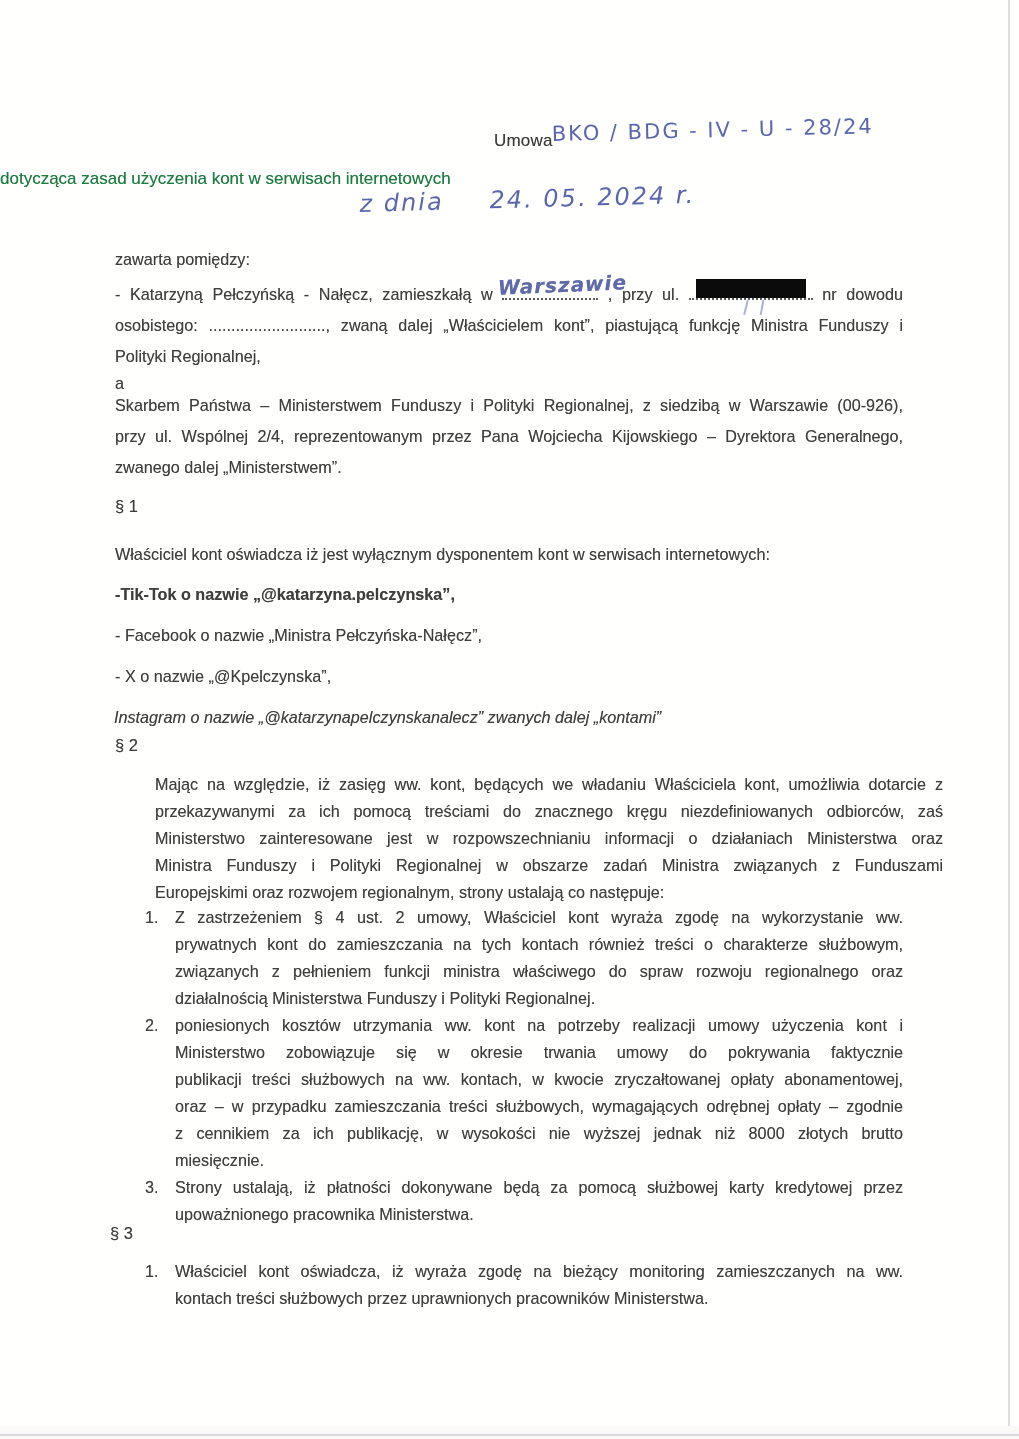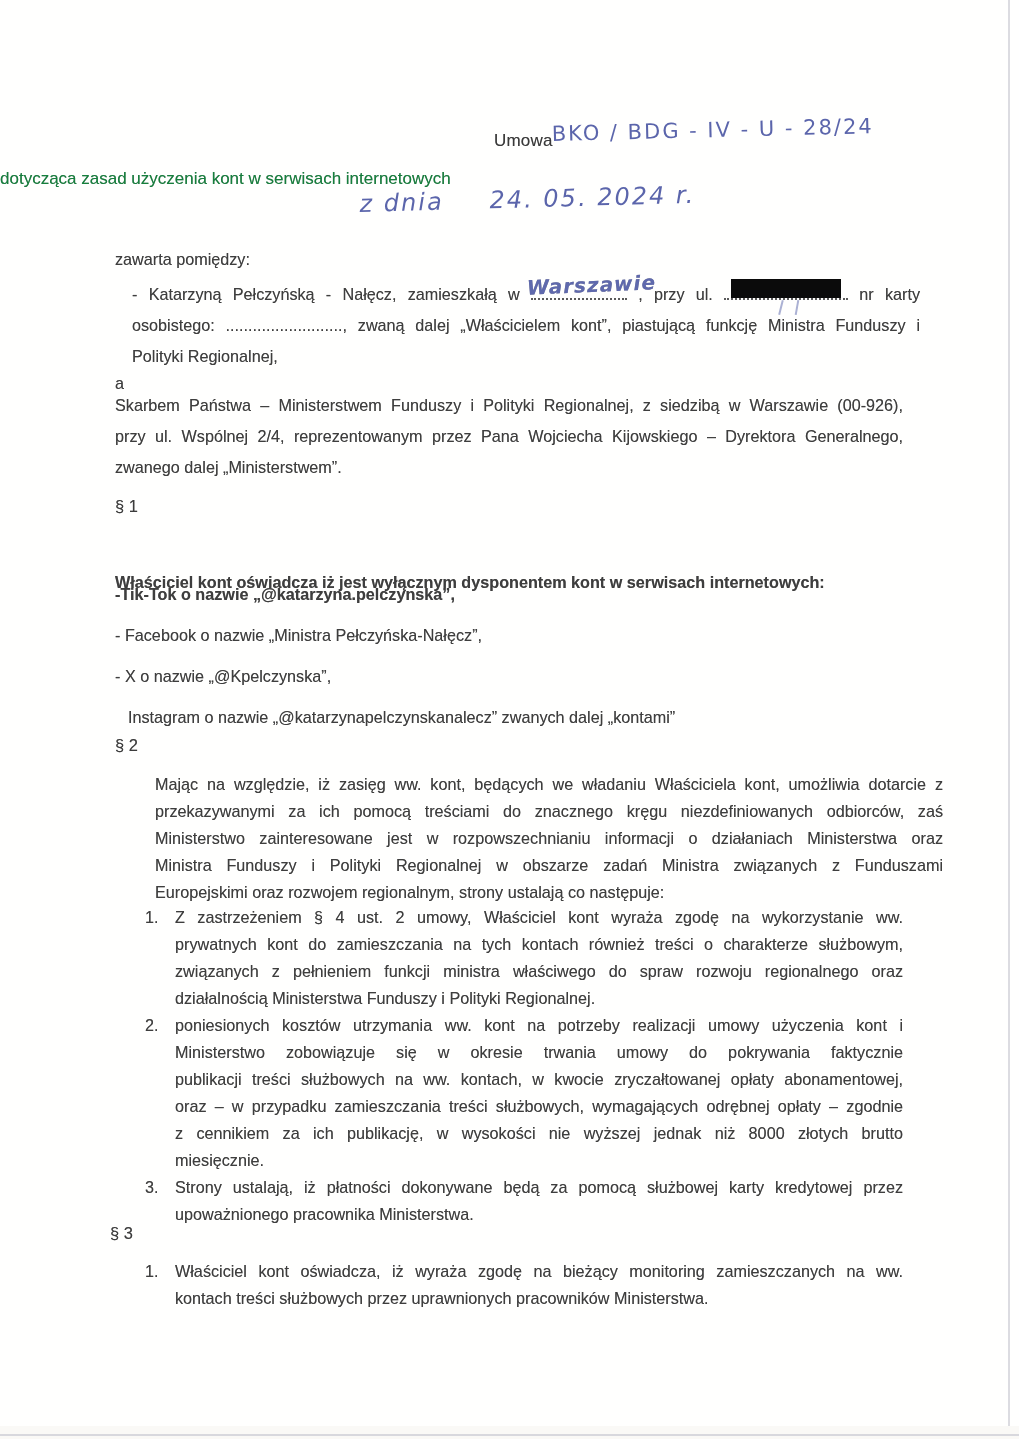--- a/index.html
+++ b/index.html
@@ -52,46 +52,46 @@
 
   <div class="abs subtitle" style="left:0;top:169px;">dotycząca zasad użyczenia kont w serwisach internetowych</div>
 
   <div class="abs hw hw-date" style="left:360px;top:190px;">
     <span>z dnia</span>
     <span>24. 05. 2024 r.</span>
   </div>
 
   <div class="abs tl block" style="top:246px;">zawarta pomiędzy:</div>
 
-  <div class="abs block wide" style="top:279px;margin-left:17px;">
+  <div class="abs block wide" style="top:279px;">
     <div class="tl jl">
       <span>- Katarzyną Pełczyńską -  Nałęcz, zamieszkałą w</span>
       <span class="leader leader-city"><span class="hw hw-city">Warszawie</span></span>
       <span>, przy ul.</span>
       <span class="leader leader-street"><span class="redaction"></span><span class="pen-mark m1"></span><span class="pen-mark m2"></span></span>
-      <span>nr karty</span>
+      <span>nr dowodu</span>
     </div>
     <div class="tl jl">osobistego: .........................., zwaną dalej „Właścicielem kont”, piastującą funkcję Ministra Funduszy i</div>
     <div class="tl">Polityki Regionalnej,</div>
   </div>
 
   <div class="abs tl block" style="top:370px;">a</div>
 
   <div class="abs block wide" style="top:390px;">
     <div class="tl jl">Skarbem Państwa – Ministerstwem Funduszy i Polityki Regionalnej, z siedzibą w Warszawie (00-926),</div>
     <div class="tl jl">przy ul. Wspólnej 2/4, reprezentowanym przez Pana Wojciecha Kijowskiego – Dyrektora Generalnego,</div>
     <div class="tl">zwanego dalej „Ministerstwem”.</div>
   </div>
 
   <div class="abs heading block" style="top:497px;">§ 1</div>
-  <div class="abs tl block" style="top:569px;font-weight:bold;">Właściciel kont oświadcza iż jest wyłącznym dysponentem kont w serwisach internetowych:</div>
+  <div class="abs tl block" style="top:541px;">Właściciel kont oświadcza iż jest wyłącznym dysponentem kont w serwisach internetowych:</div>
   <div class="abs tl block" style="top:581px;font-weight:bold;">-Tik-Tok o nazwie „@katarzyna.pelczynska”,</div>
   <div class="abs tl block" style="top:622px;">- Facebook o nazwie „Ministra Pełczyńska-Nałęcz”,</div>
   <div class="abs tl block" style="top:663px;">- X  o nazwie „@Kpelczynska”,</div>
-  <div class="abs tl block" style="left:128px;top:704px;">Instagram o nazwie „@katarzynapelczynskanalecz” zwanych dalej „kontami”</div>
+  <div class="abs tl block" style="left:114px;top:704px;font-style:italic;">Instagram o nazwie „@katarzynapelczynskanalecz” zwanych dalej „kontami”</div>
 
   <div class="abs heading block" style="top:736px;">§ 2</div>
   <div class="abs block" style="top:771px;margin-left:40px;">
     <div class="tl jl">Mając na względzie, iż zasięg ww. kont, będących we władaniu Właściciela kont, umożliwia dotarcie z</div>
     <div class="tl jl">przekazywanymi za ich pomocą treściami do znacznego kręgu niezdefiniowanych odbiorców, zaś</div>
     <div class="tl jl">Ministerstwo zainteresowane jest w rozpowszechnianiu informacji o działaniach Ministerstwa oraz</div>
     <div class="tl jl">Ministra Funduszy i Polityki Regionalnej w obszarze zadań Ministra związanych z Funduszami</div>
     <div class="tl">Europejskimi oraz rozwojem regionalnym, strony ustalają co następuje:</div>
   </div>
 

